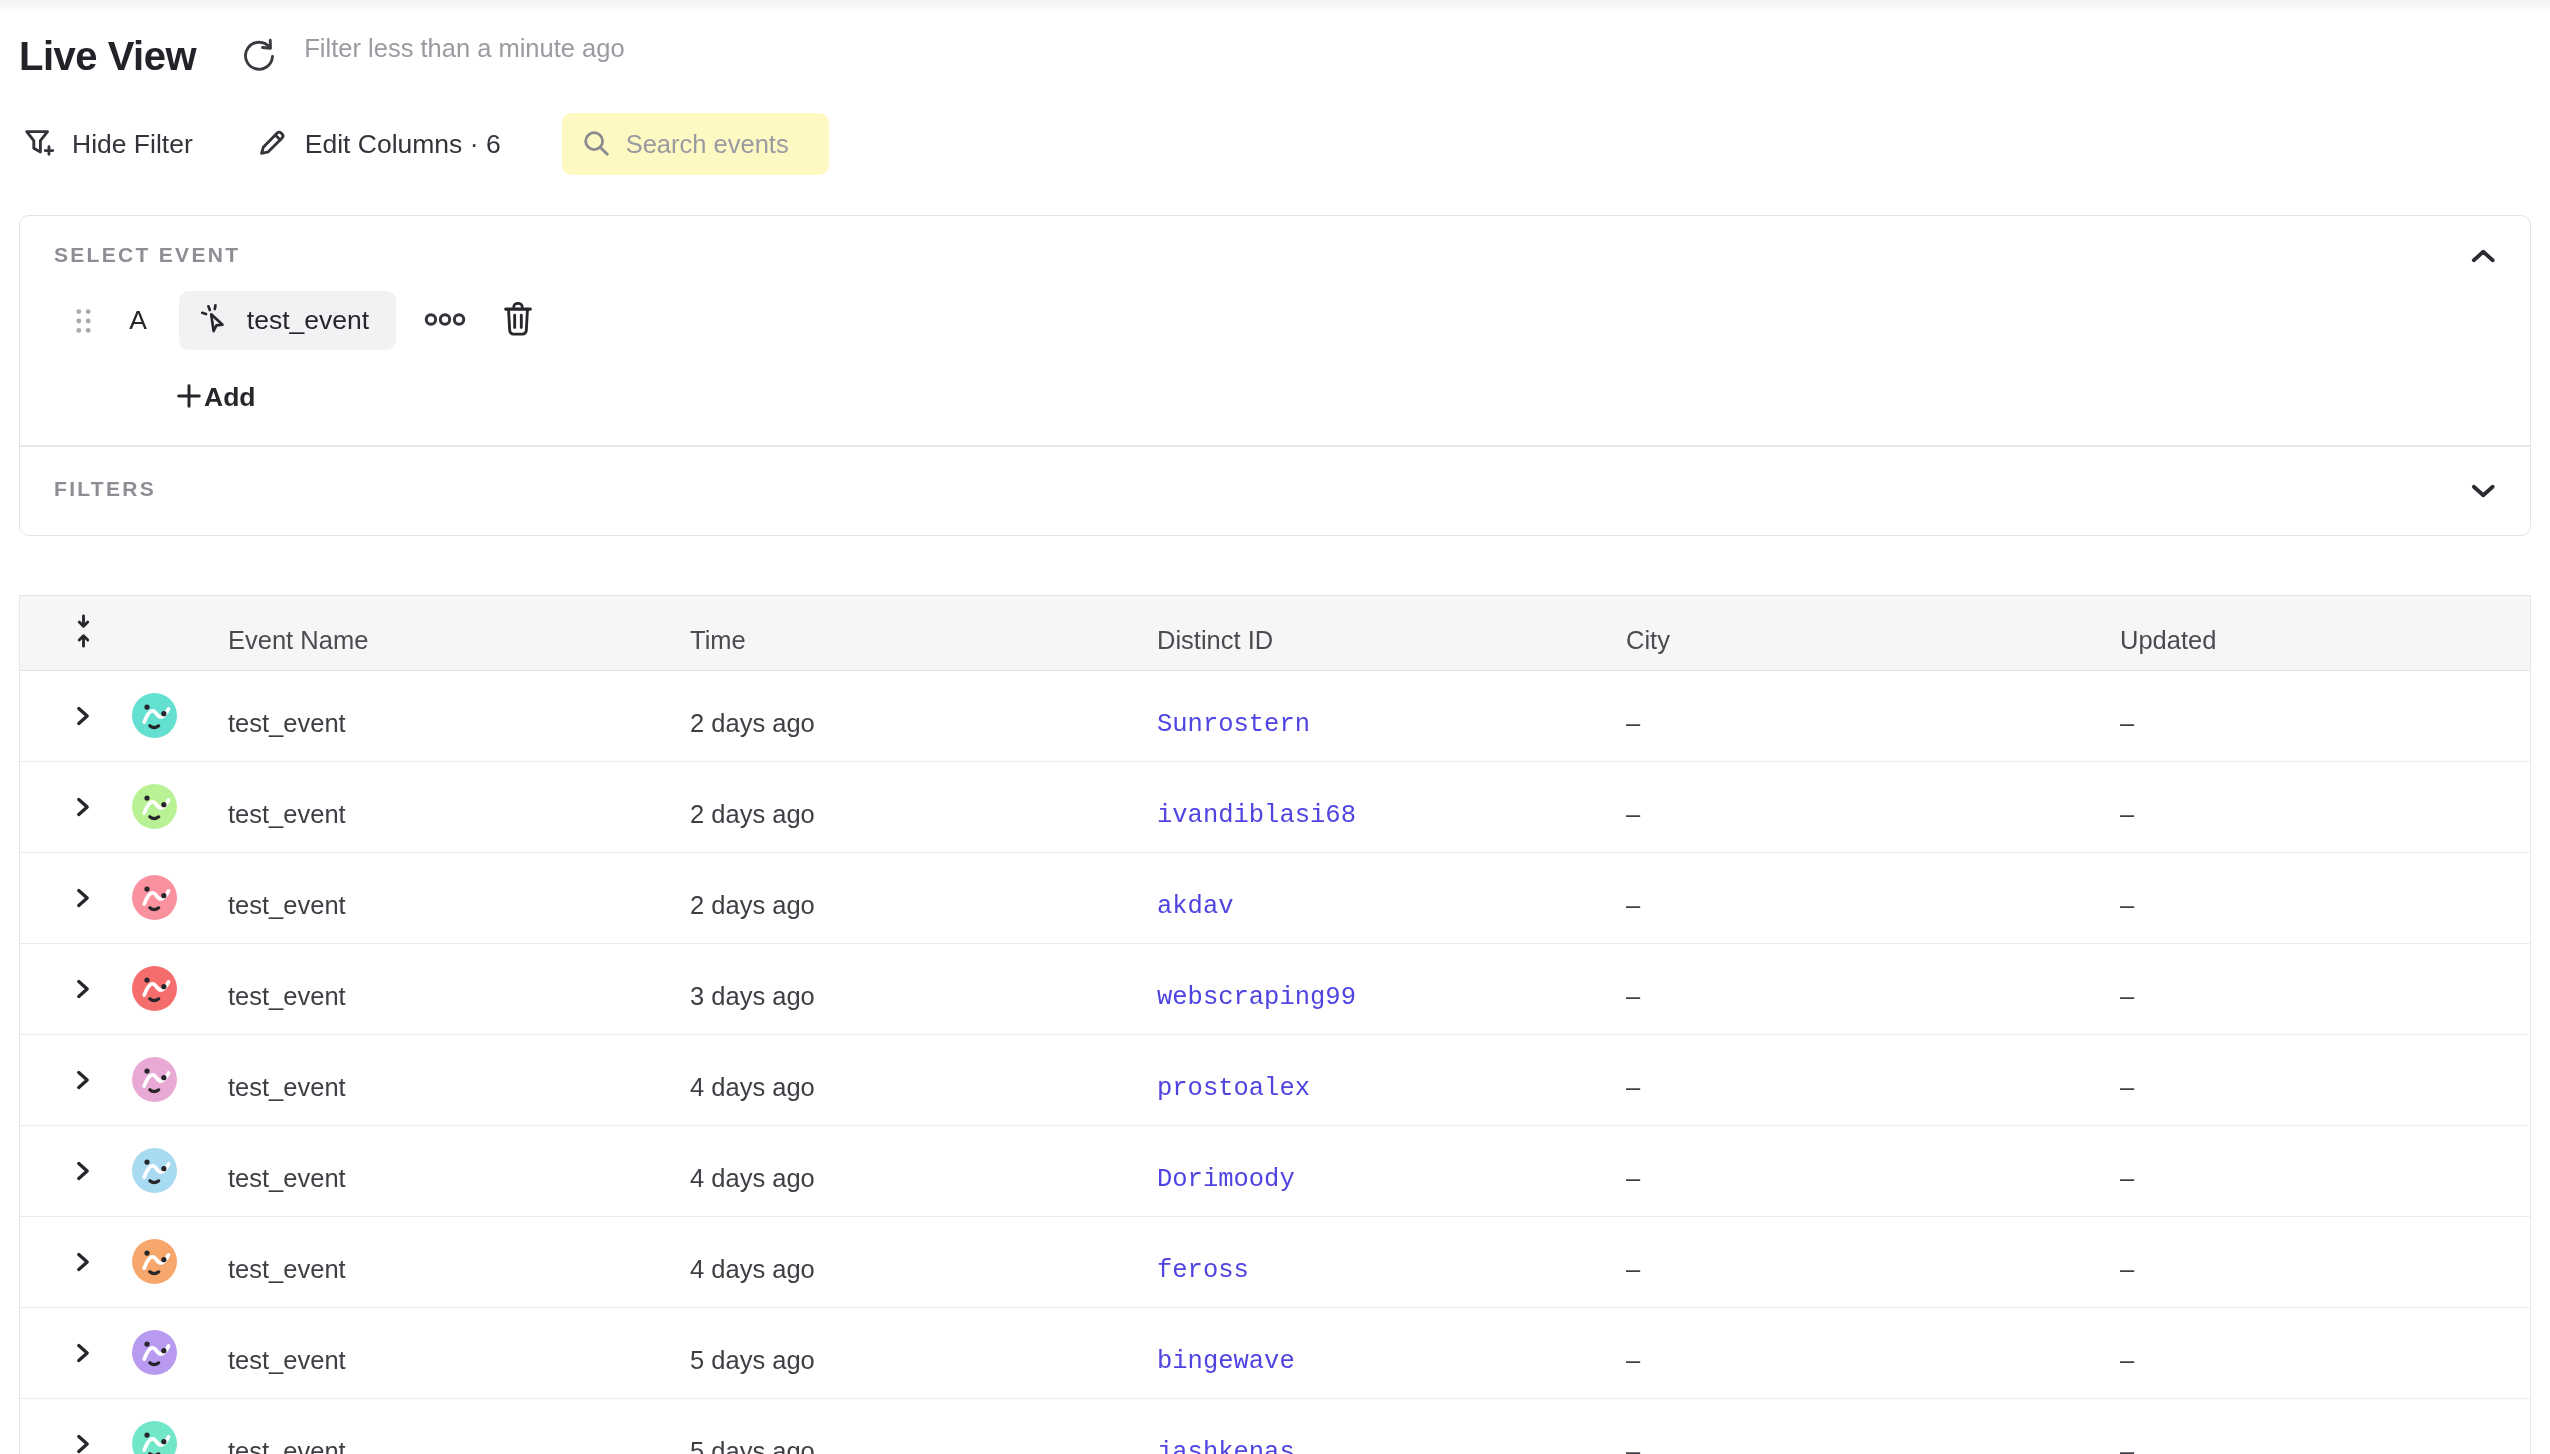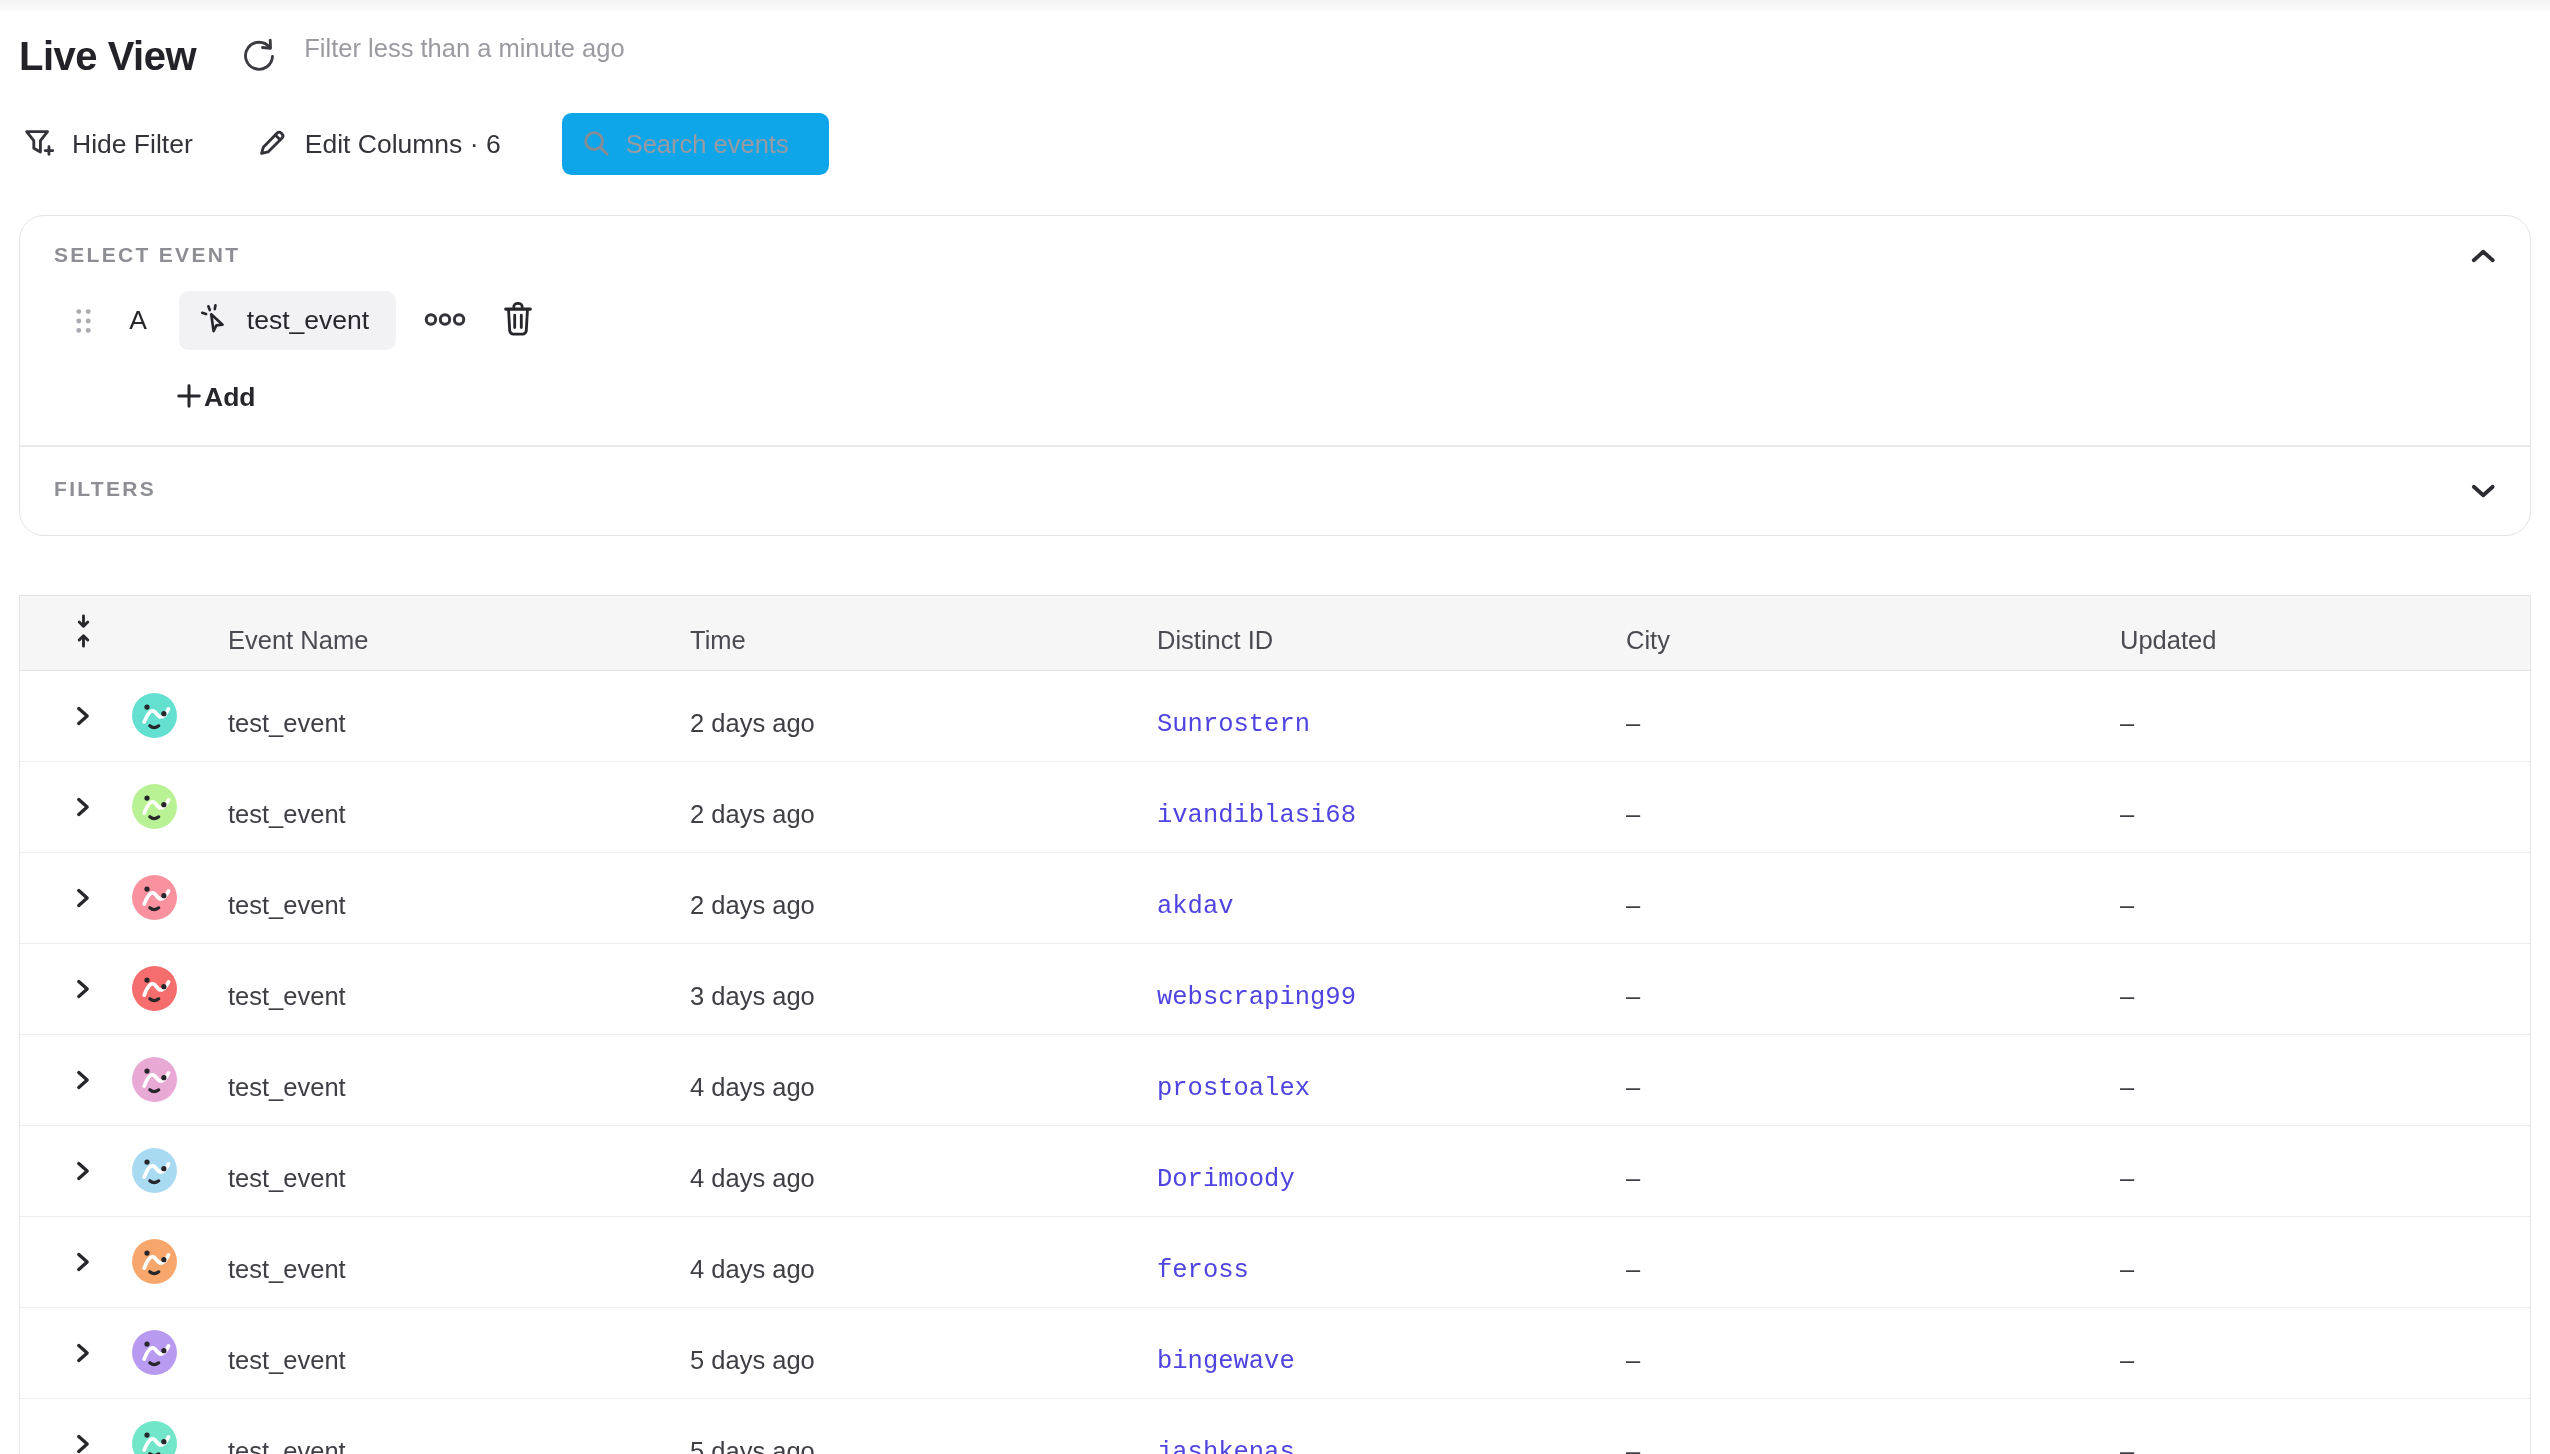--- a/index.html
+++ b/index.html
@@ -19,27 +19,27 @@
   .topbar{ display:flex; align-items:flex-start; padding:34px 19px 0 19px; gap:24.6px; }
   .page-title{ font-size:40px; font-weight:700; color:#222228; letter-spacing:-0.5px; }
   .refresh-btn{ margin-left:17px; width:42px; height:42px; display:flex; align-items:center; justify-content:center; cursor:pointer; }
   .updated-text{ font-size:25.5px; color:#9a9aa1; }
 
   
   .toolbar{ display:flex; align-items:center; gap:61px; padding:0 21px; margin-top:34px; height:62px; }
   .tool-btn{ display:flex; align-items:center; gap:15px; cursor:pointer; }
   .tool-btn .lbl{ font-size:26.5px; font-weight:500; color:#33333a; }
   .searchbox{ display:flex; align-items:center; gap:15px; width:267px; height:62px;
-              background:#0ea5e9; border-radius:9.5px; padding:0 17px 0 19px; }
+              background:#fef9c3; border-radius:9.5px; padding:0 17px 0 19px; }
   .searchbox input{ border:none; outline:none; background:transparent; font-family:inherit;
                     font-size:25.5px; color:#33333a; width:100%; }
   .searchbox input::placeholder{ color:#9a9aa1; }
 
   
-  .query-card{ margin:40px 19px 0 19px; border:1.4px solid #e4e4e6; border-radius:25px; background:#fff; }
+  .query-card{ margin:40px 19px 0 19px; border:1.4px solid #e4e4e6; border-radius:10px; background:#fff; }
   .qc-section{ position:relative; padding:26.5px 34px; }
   .qc-label{ font-size:21px; font-weight:600; letter-spacing:2.3px; color:#8d8d94; }
   .qc-caret{ position:absolute; top:23px; right:28px; width:38px; height:38px;
              display:flex; align-items:center; justify-content:center; cursor:pointer; }
   .qc-divider{ height:1.4px; background:#e8e8ea; }
 
   .event-row{ display:flex; align-items:center; margin:24.6px 0 0 19px; gap:24.6px; }
   .drag-handle{ width:24.6px; height:34px; display:flex; align-items:center; cursor:grab; }
   .row-letter{ font-size:26.5px; font-weight:500; color:#26262b; width:32px; text-align:center; }
   .event-pill{ display:flex; align-items:center; gap:15px; background:#f2f2f4; border-radius:9.5px;

